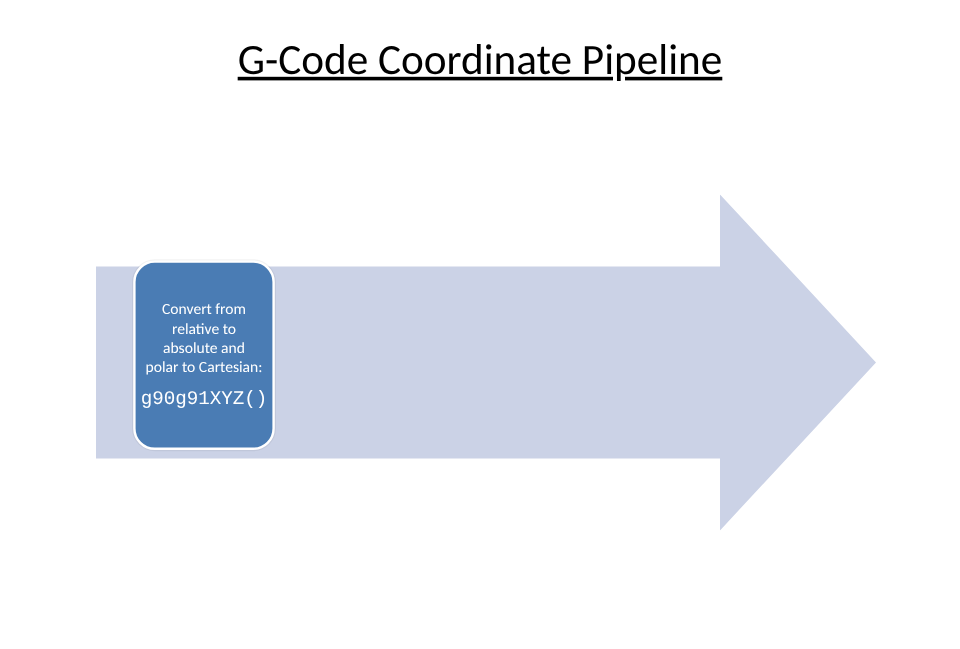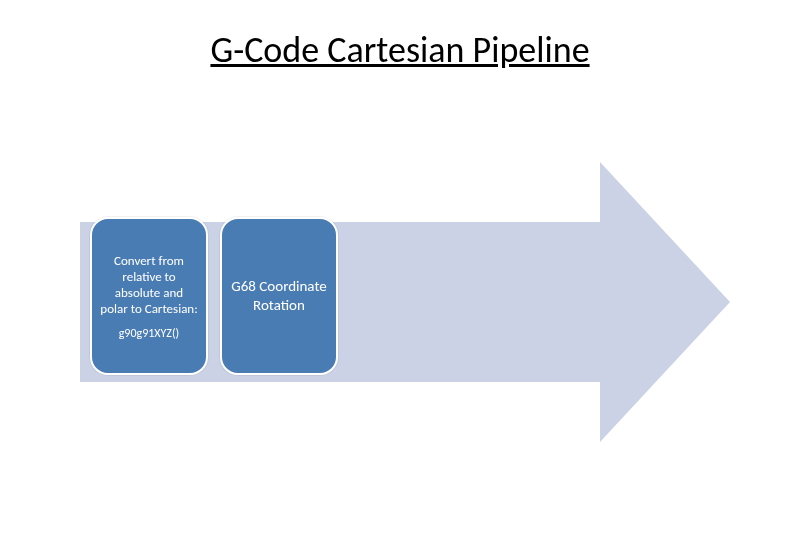--- a/index.html
+++ b/index.html
@@ -54,52 +54,51 @@
       border: 2px solid #ffffff;
       border-radius: 18px;
       display: flex;
       flex-direction: column;
       justify-content: center;
       align-items: center;
       text-align: center;
       color: #ffffff;
       padding: 8px;
       box-shadow: 0 0 0 1px rgba(0,0,0,0.05);
+      margin-left: 21px;
     }
     .card-text {
       font-size: 15px;
       line-height: 1.25;
     }
     .card-text-small {
       font-size: 13px;
       line-height: 1.25;
     }
     .card-subtitle {
-      font-size: 12px;
+      font-size: 16px;
       margin-top: 8px;
+      font-family: Liberation Mono, monospace;
     }
   </style>
 </head>
 <body>
 
-<h1 class="title">G-Code Cartesian Pipeline</h1>
+<h1 class="title">G-Code Coordinate Pipeline</h1>
 
 <div class="diagram-container">
   <svg class="arrow-bg" viewBox="0 0 650 280" preserveAspectRatio="none">
     <polygon points="0,60 520,60 520,0 650,140 520,280 520,220 0,220" fill="#CBD2E6"></polygon>
   </svg>
 
   <div class="cards-row">
 
 
     <div class="card">
       <div class="card-text-small">Convert from relative to absolute and polar to Cartesian:</div>
       <div class="card-subtitle">g90g91XYZ()</div>
     </div>
 
 
 
-    <div class="card">
-      <div class="card-text">G68 Coordinate Rotation</div>
-    </div>
 
   </div>
 </div>
 
 </body></html>

